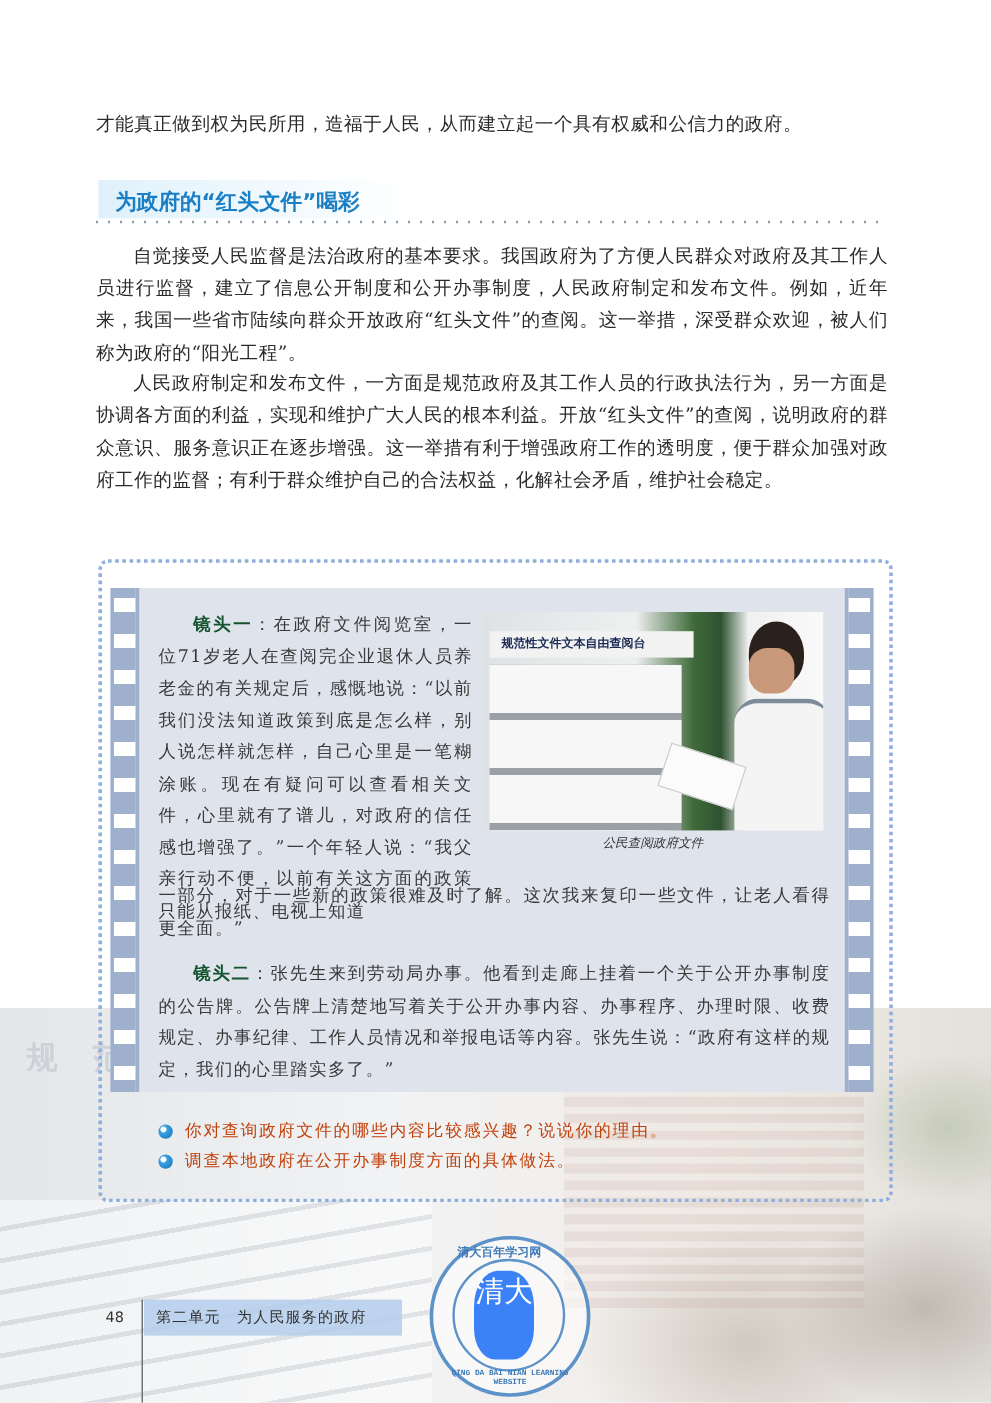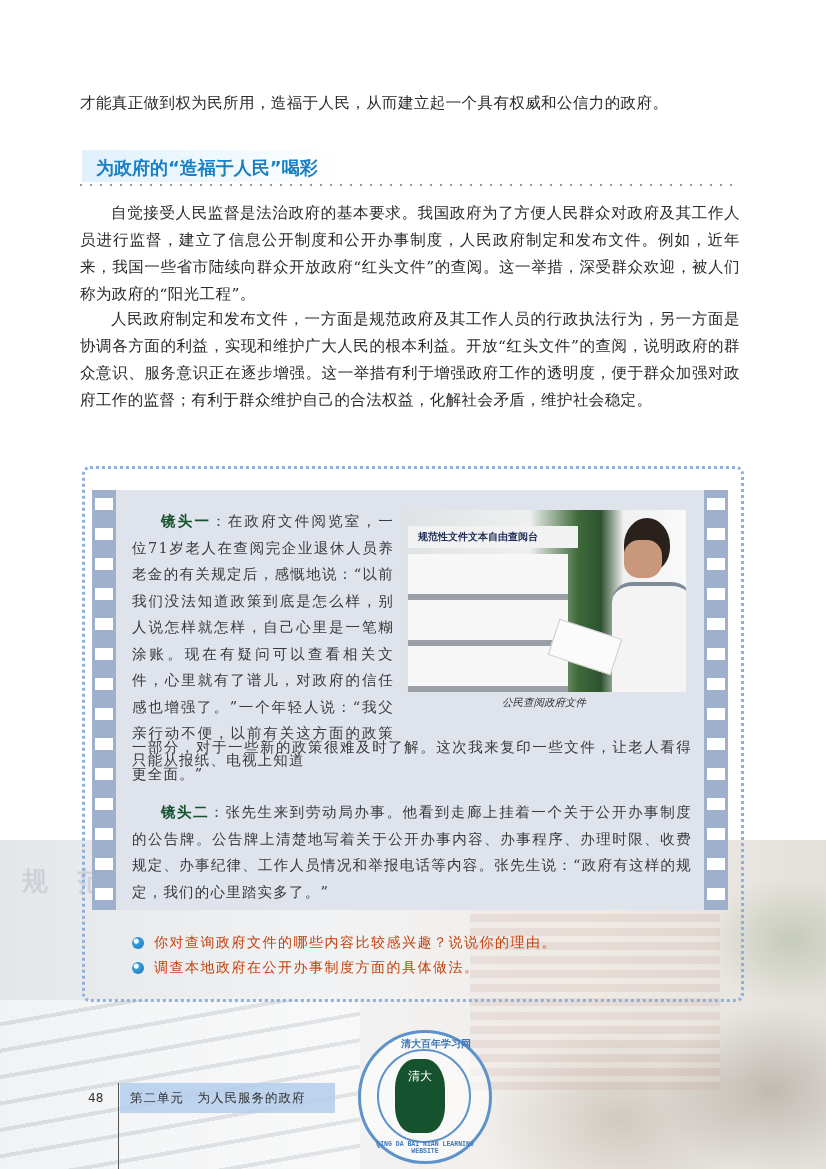--- a/index.html
+++ b/index.html
@@ -131,44 +131,44 @@
       position: absolute; left: 358px; top: 1030px; width: 128px; height: 128px;
       border-radius: 50%; border: 3px solid #5d93c9;
       background: rgba(255,255,255,0.55);
     }
     .stamp-inner {
       position: absolute; left: 16px; top: 16px; width: 90px; height: 90px; border-radius: 50%;
       border: 2px solid #5d93c9;
     }
     .stamp-seal {
       position: absolute; left: 34px; top: 26px; width: 50px; height: 74px; border-radius: 40% 40% 35% 35%;
-      background: #14532d; color: #fff; font-size: 12px; text-align: center; line-height: 34px;
+      background: #3b82f6; color: #fff; font-size: 24px; text-align: center; line-height: 34px;
       font-family: "DejaVu Serif", serif;
     }
     .stamp-cn {
-      position: absolute; left: 20px; top: 4px; width: 90px; text-align: right; font-size: 10px;
+      position: absolute; left: 20px; top: 4px; width: 90px; text-align: left; font-size: 10px;
       color: #3f7ab8; font-weight: bold; font-family: "DejaVu Sans", sans-serif;
     }
     .stamp-en {
       position: absolute; left: 0px; top: 108px; width: 128px; text-align: center; font-size: 6.5px;
       color: #3f7ab8; font-weight: bold; font-family: Liberation Mono, monospace;
     }
   </style>
 </head>
 <body>
 
 <div class="bg-photo"></div>
 <div class="bg-shelf"></div>
 <div class="bg-board"></div>
 <div class="bg-watermark-text">规 范</div>
 
 <div class="para" style="top:90px;">才能真正做到权为民所用，造福于人民，从而建立起一个具有权威和公信力的政府。</div>
 
 <div class="heading-bg"></div>
-<div class="heading">为政府的“造福于人民”喝彩</div>
+<div class="heading">为政府的“红头文件”喝彩</div>
 <div class="dotted-rule"></div>
 
 <div class="para indent" style="top:200px;">自觉接受人民监督是法治政府的基本要求。我国政府为了方便人民群众对政府及其工作人员进行监督，建立了信息公开制度和公开办事制度，人民政府制定和发布文件。例如，近年来，我国一些省市陆续向群众开放政府“红头文件”的查阅。这一举措，深受群众欢迎，被人们称为政府的“阳光工程”。</div>
 <div class="para indent" style="top:306px;">人民政府制定和发布文件，一方面是规范政府及其工作人员的行政执法行为，另一方面是协调各方面的利益，实现和维护广大人民的根本利益。开放“红头文件”的查阅，说明政府的群众意识、服务意识正在逐步增强。这一举措有利于增强政府工作的透明度，便于群众加强对政府工作的监督；有利于群众维护自己的合法权益，化解社会矛盾，维护社会稳定。</div>
 
 <div class="case-outer"></div>
 <div class="case-panel"></div>
 <div class="film-strip film-left"></div>
 <div class="film-strip film-right"></div>
 

